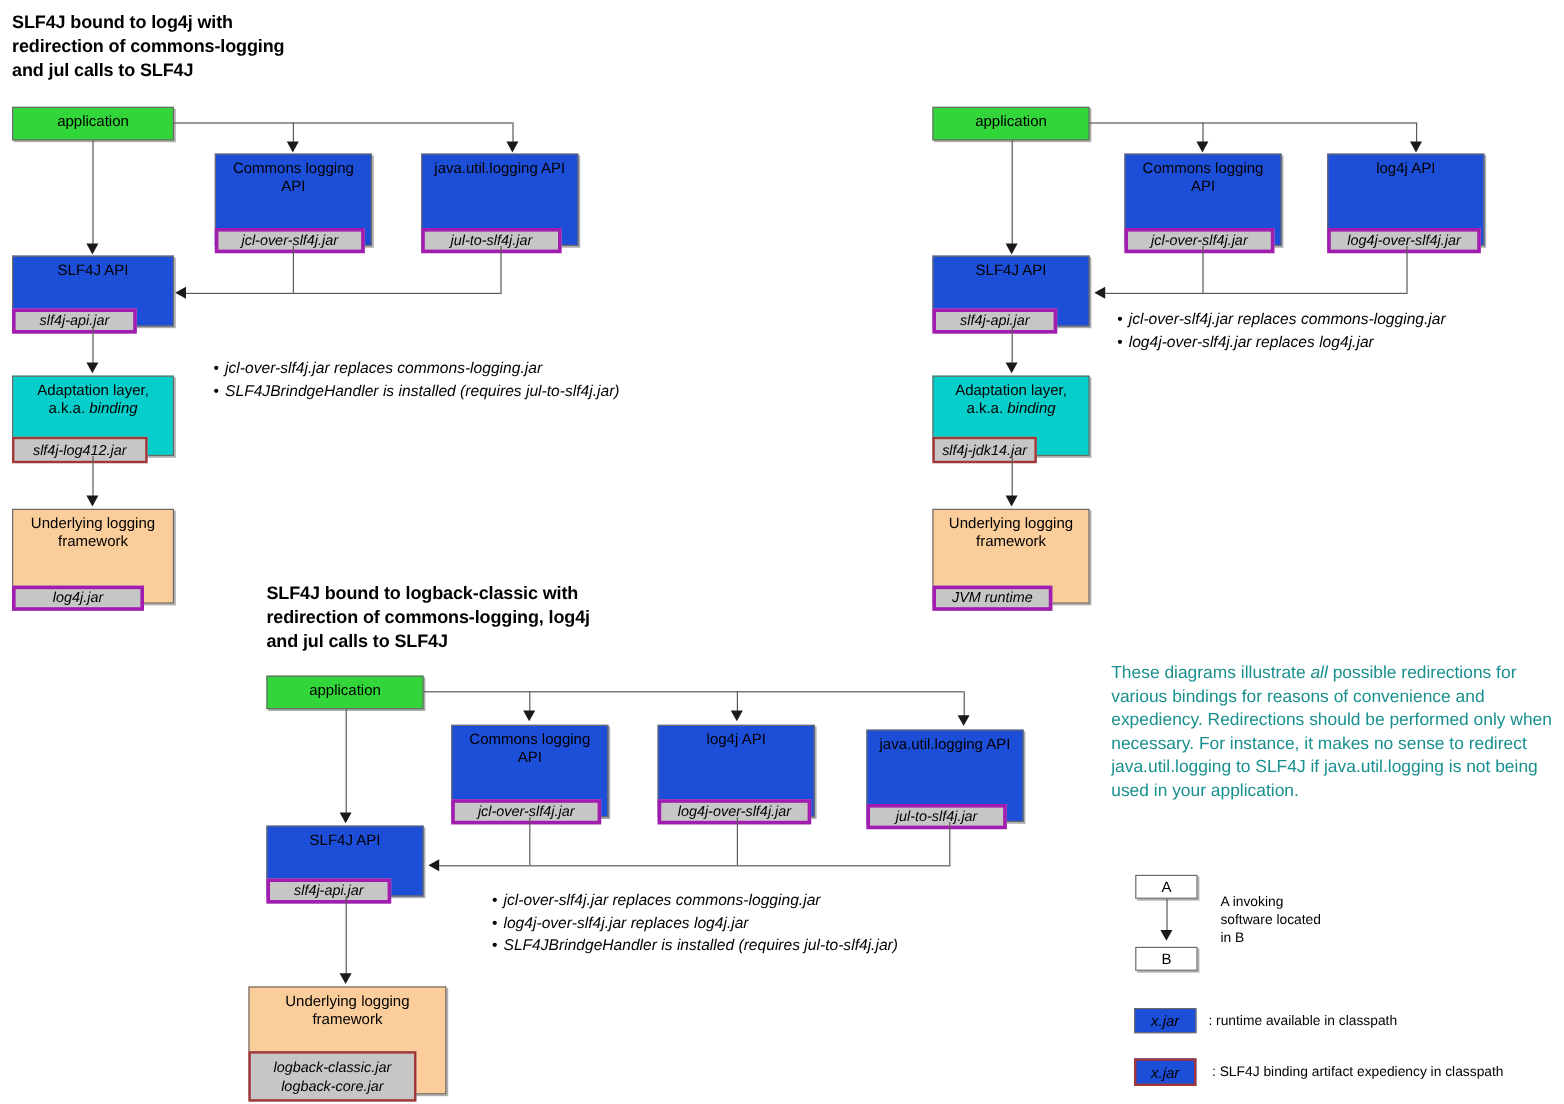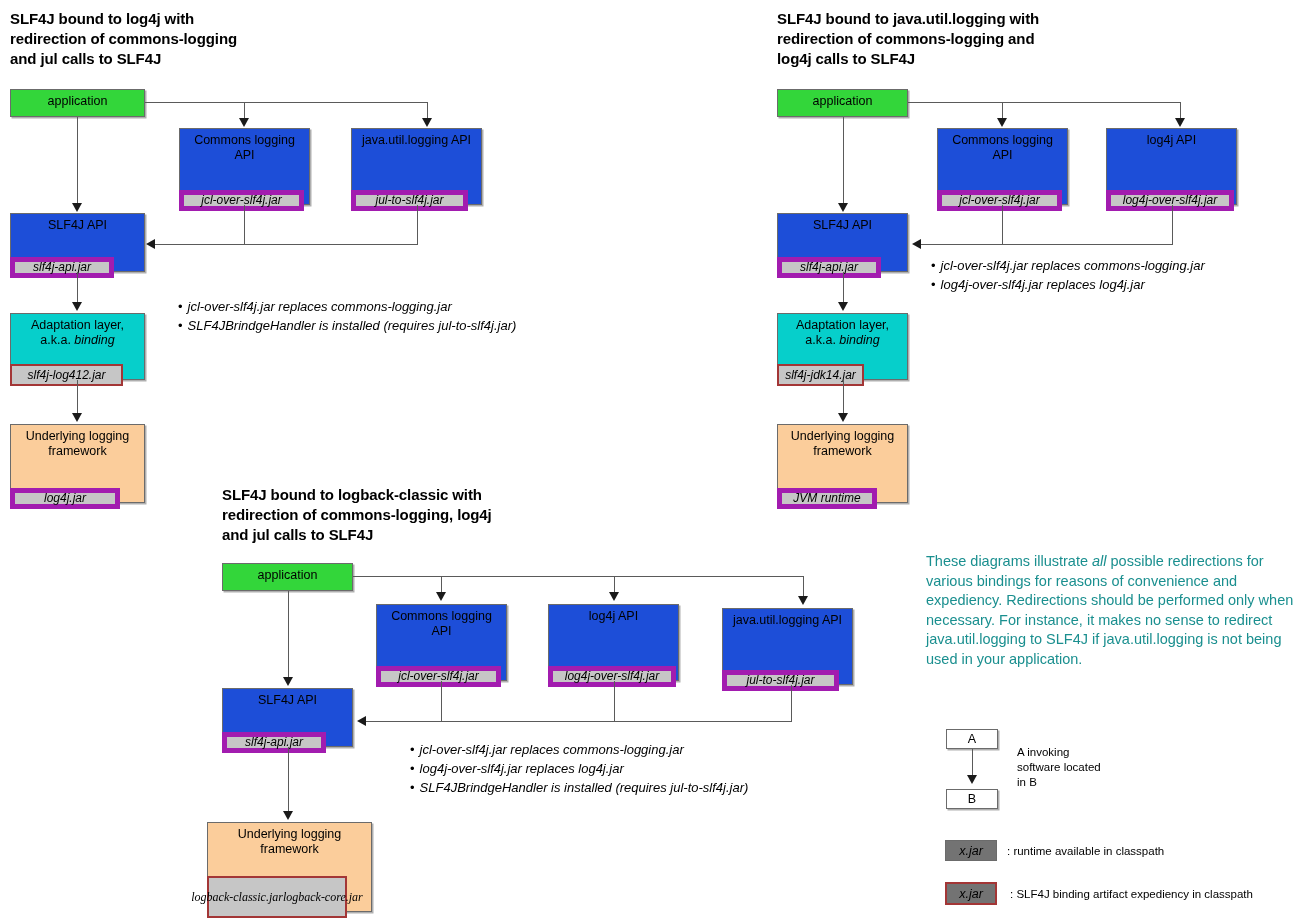--- a/index.html
+++ b/index.html
@@ -16,25 +16,25 @@
         box-shadow:1.5px 1.5px 0 rgba(110,110,110,.55);
         font-size:12.5px;line-height:15px;text-align:center;}
   .node .label{position:absolute;left:0;right:0;top:4px;padding:0 3px;}
   .node.app{background:#33d63a;}
   .node.api{background:#1d4ed8;}
   .node.bind{background:#06cfcb;}
   .node.under{background:#fbcd9b;}
 
   
   .jar{position:absolute;box-sizing:border-box;background:#c6c6c6;
-       border:5px solid #a21caf;font-style:italic;font-size:12px;
+       border:3px solid #a21caf;font-style:italic;font-size:12px;
        line-height:15px;text-align:center;white-space:nowrap;
        display:flex;align-items:center;justify-content:center;}
   .jar.binding{border:2px solid #a33636;}
-  .jar.two{line-height:16px;font-family:Liberation Serif, serif;}
+  .jar.two{flex-direction:column;line-height:16px;}
 
   
   .ln{position:absolute;background:#5a5a5a;}
   .vl{width:1px;}
   .hl{height:1px;}
   .arrow-d{position:absolute;width:0;height:0;
            border-left:5px solid transparent;border-right:5px solid transparent;
            border-top:9px solid #1a1a1a;}
   .arrow-l{position:absolute;width:0;height:0;
            border-top:5px solid transparent;border-bottom:5px solid transparent;
@@ -49,21 +49,21 @@
   .explain{position:absolute;color:#1a8f8f;font-size:14.5px;line-height:19.5px;
            width:378px;}
   .explain i{font-style:italic;}
 
   
   .lg-box{position:absolute;box-sizing:border-box;background:#ffffff;
           border:1px solid #6b6b6b;box-shadow:1.5px 1.5px 0 rgba(110,110,110,.55);
           font-size:12.5px;text-align:center;display:flex;
           align-items:center;justify-content:center;}
   .lg-text{position:absolute;font-size:11.5px;line-height:15px;white-space:pre-line;}
-  .lg-jar{position:absolute;box-sizing:border-box;background:#737373;
+  .lg-jar{position:absolute;box-sizing:border-box;background:#1d4ed8;
           border:1px solid #6b6b6b;font-style:italic;font-size:12.5px;
           display:flex;align-items:center;justify-content:center;}
   .lg-jar.binding{border:2px solid #a33636;}
 </style>
 </head>
 <body>
 
 <div class="stage">
 
   <div class="diagram-title" style="left:10px;top:9px;width:360px;">SLF4J bound to log4j with
@@ -122,23 +122,20 @@
 logging
 framework</div>
     <div class="jar" style="left:-1px;bottom:-7px;width:110px;height:21px;">log4j.jar</div>
   </div>
 
   <div class="notes" style="left:178px;top:297px;">
     <div>jcl-over-slf4j.jar replaces commons-logging.jar</div>
     <div>SLF4JBrindgeHandler is installed (requires jul-to-slf4j.jar)</div>
   </div>
 
-  <div class="diagram-title" style="left:777px;top:9px;width:420px;">SLF4J bound to java.util.logging with
-redirection of commons-logging and
-log4j calls to SLF4J</div>
 
   <div class="node app" style="left:777px;top:89px;width:131px;height:28px;">
     <div class="label">application</div>
   </div>
 
   <div class="ln hl" style="left:908px;top:102px;width:272px;"></div>
   <div class="ln vl" style="left:1002px;top:102px;height:18px;"></div>
   <div class="arrow-d" style="left:997px;top:118px;"></div>
   <div class="ln vl" style="left:1180px;top:102px;height:18px;"></div>
   <div class="arrow-d" style="left:1175px;top:118px;"></div>

